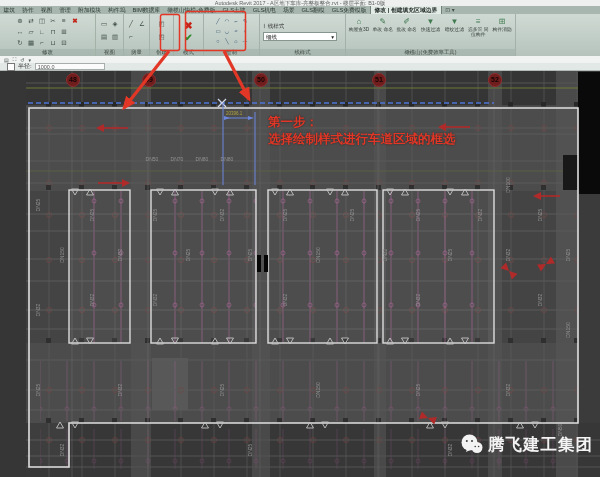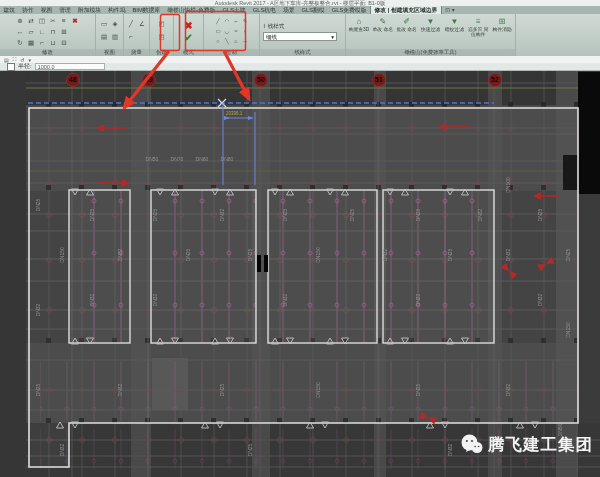--- a/index.html
+++ b/index.html
@@ -451,20 +451,22 @@
         <span class="pl h" style="left: 177px; top: 88px;">DN70</span>
         <span class="pl h" style="left: 202px; top: 88px;">DN80</span>
         <span class="pl h" style="left: 227px; top: 88px;">DN80</span>
       </div>
 
     <span class="dim">20396.1</span>
 
     <div class="step" style="left:98px;top:47px">
     </div>
     <div class="step" style="left:268px;top:43px">
+      <div>第一步：</div>
+      <div>选择绘制样式进行车道区域的框选</div>
     </div>
 
     <div class="watermark">
       <svg width="22" height="22" viewBox="0 0 22 22">
         <circle cx="8.5" cy="8.5" r="8" fill="#f3f3f3"></circle>
         <circle cx="16" cy="13.5" r="5.5" fill="#f3f3f3"></circle>
         <path d="M6,15 L5,18 L9,16 Z" fill="#f3f3f3"></path>
         <circle cx="5.8" cy="7" r="1" fill="#3b3b3b"></circle>
           <circle cx="11" cy="7" r="1" fill="#3b3b3b"></circle>
         <circle cx="14.2" cy="12.5" r=".8" fill="#3b3b3b"></circle>

